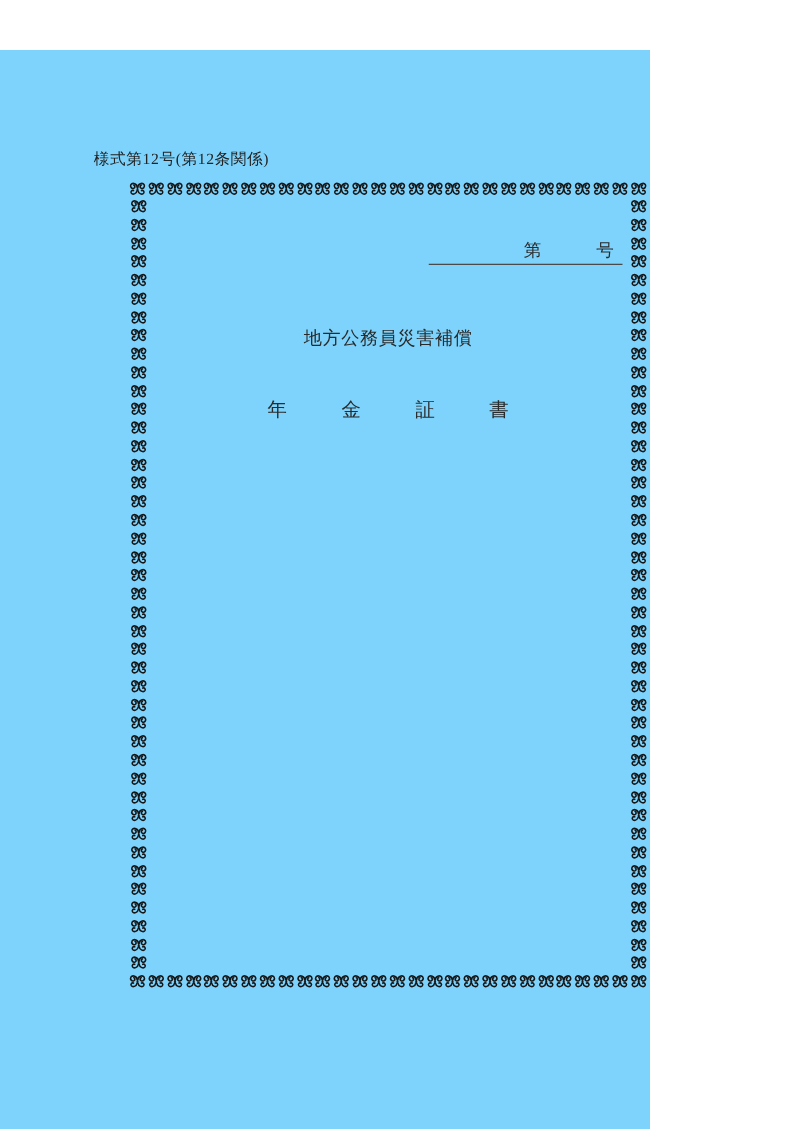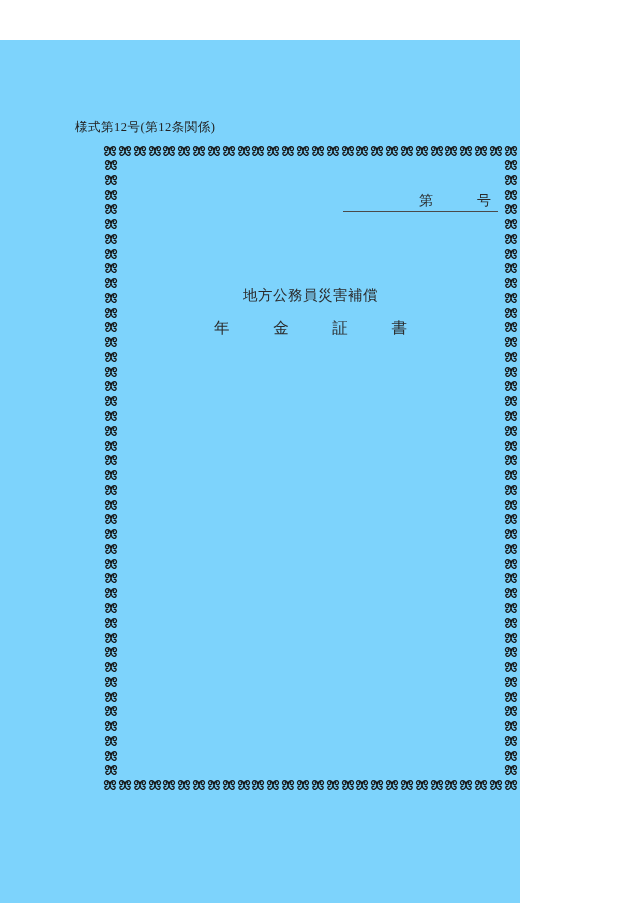--- a/index.html
+++ b/index.html
@@ -68,21 +68,21 @@
     align-items: flex-end;
     gap: 44px;
     padding-right: 7px;
     padding-bottom: 1px;
     font-size: 14px;
     color: #2a2a2a;
   }
   .title-1 {
     position: absolute;
     left: 0; right: 0;
-    top: 127px;
+    top: 102px;
     text-align: center;
     font-size: 14.5px;
     letter-spacing: 0.5px;
     color: #2a2a2a;
   }
   .title-2 {
     position: absolute;
     left: 50%;
     top: 159px;
     transform: translateX(-50%);

